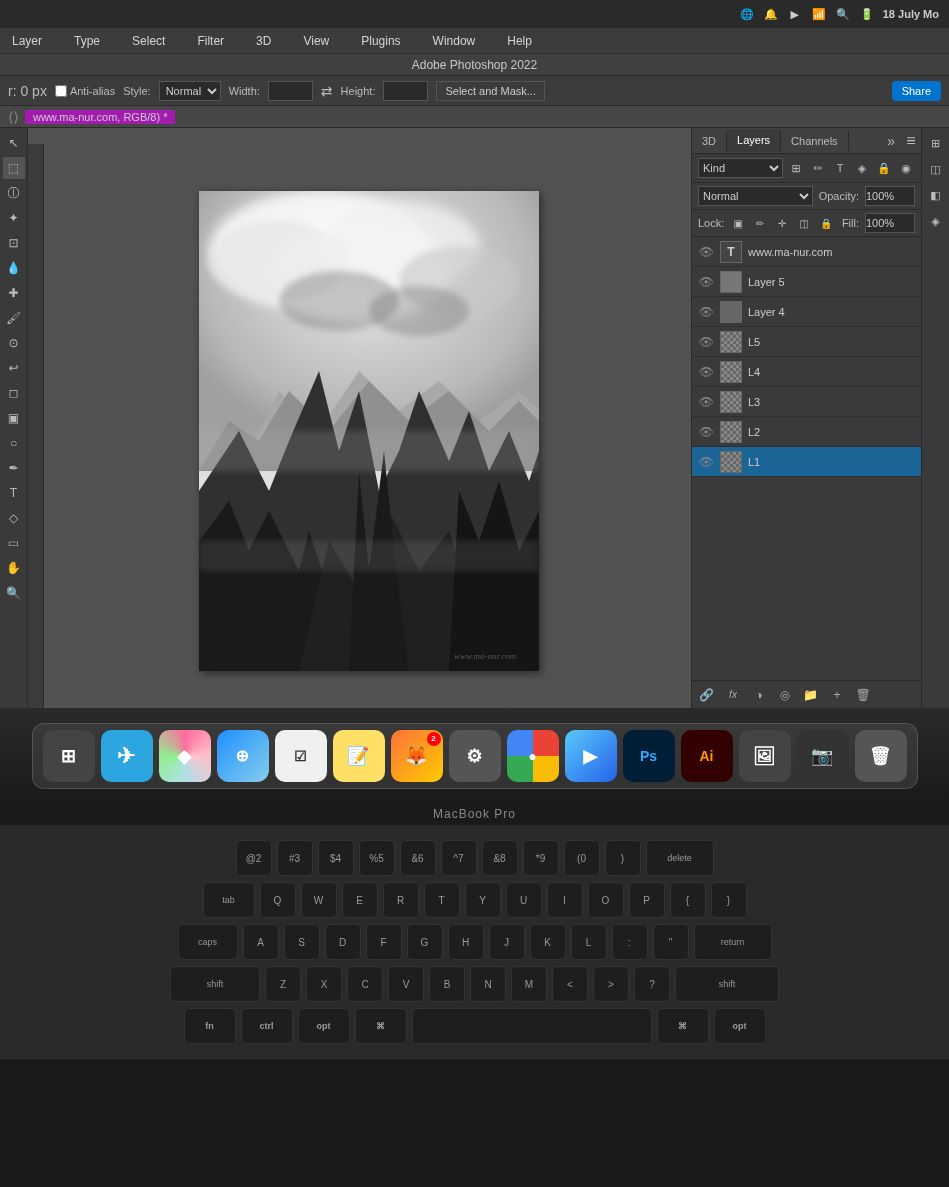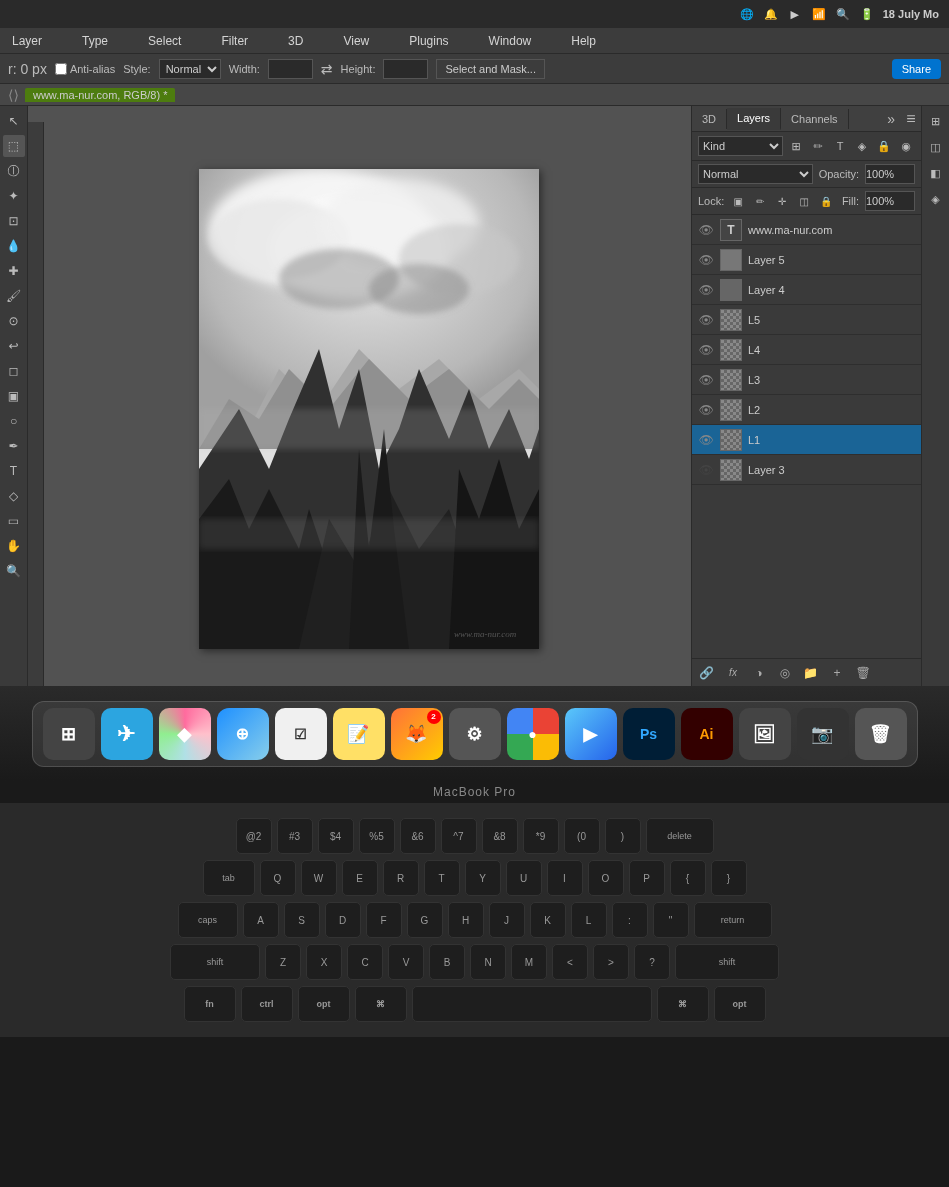--- a/index.html
+++ b/index.html
@@ -52,21 +52,21 @@
     }
 
     
     .ps-menubar {
       width: 100%;
       height: 26px;
       background: #3c3c3c;
       display: flex;
       align-items: center;
       padding: 0 8px;
-      gap: 32px;
+      gap: 24px;
       border-bottom: 1px solid #2a2a2a;
     }
     .ps-menu-item {
       font-size: 12px;
       color: #d4d4d4;
       cursor: pointer;
       padding: 2px 4px;
       white-space: nowrap;
     }
 
@@ -130,21 +130,21 @@
       height: 22px;
       background: #474747;
       display: flex;
       align-items: center;
       padding: 0 8px;
       border-bottom: 1px solid #2a2a2a;
     }
     .ps-doctab-name {
       font-size: 11px;
       color: #ccc;
-      background: #4d7c0f;
+      background: #a21caf;
       padding: 1px 8px;
       border-radius: 2px 2px 0 0;
     }
 
     
     .ps-main {
       display: flex;
       height: 580px;
       background: #525252;
     }
@@ -610,20 +610,23 @@
     <span class="ps-menu-item">Type</span>
     <span class="ps-menu-item">Select</span>
     <span class="ps-menu-item">Filter</span>
     <span class="ps-menu-item">3D</span>
     <span class="ps-menu-item">View</span>
     <span class="ps-menu-item">Plugins</span>
     <span class="ps-menu-item">Window</span>
     <span class="ps-menu-item">Help</span>
   </div>
 
+  <div class="ps-titlebar">
+    <span>Adobe Photoshop 2022</span>
+  </div>
 
   <div class="ps-optionsbar">
     <span class="ps-option-label" style="font-size:14px;">r: 0 px</span>
     <label style="display:flex;align-items:center;gap:3px;">
       <input type="checkbox" style="width: 12px; height: 12px;">
       <span class="ps-option-label">Anti-alias</span>
     </label>
     <span class="ps-option-label">Style:</span>
     <select class="ps-option-select">
       <option>Normal</option>
@@ -811,25 +814,20 @@
           <div class="layer-thumb checkerboard"></div>
           <span class="layer-name">L2</span>
         </div>
 
         <div class="layer-item selected">
           <div class="layer-visibility">👁</div>
           <div class="layer-thumb checkerboard"></div>
           <span class="layer-name">L1</span>
         </div>
 
-        <div class="layer-item">
-          <div class="layer-visibility" style="color:#444;">👁</div>
-          <div class="layer-thumb checkerboard"></div>
-          <span class="layer-name">Layer 3</span>
-        </div>
       </div>
 
       <div class="layers-bottom">
         <div class="layers-bottom-icon">🔗</div>
         <div class="layers-bottom-icon" style="font-size:10px;font-style:italic;">fx</div>
         <div class="layers-bottom-icon">◑</div>
         <div class="layers-bottom-icon">◎</div>
         <div class="layers-bottom-icon">📁</div>
         <div class="layers-bottom-icon">+</div>
         <div class="layers-bottom-icon">🗑</div>

